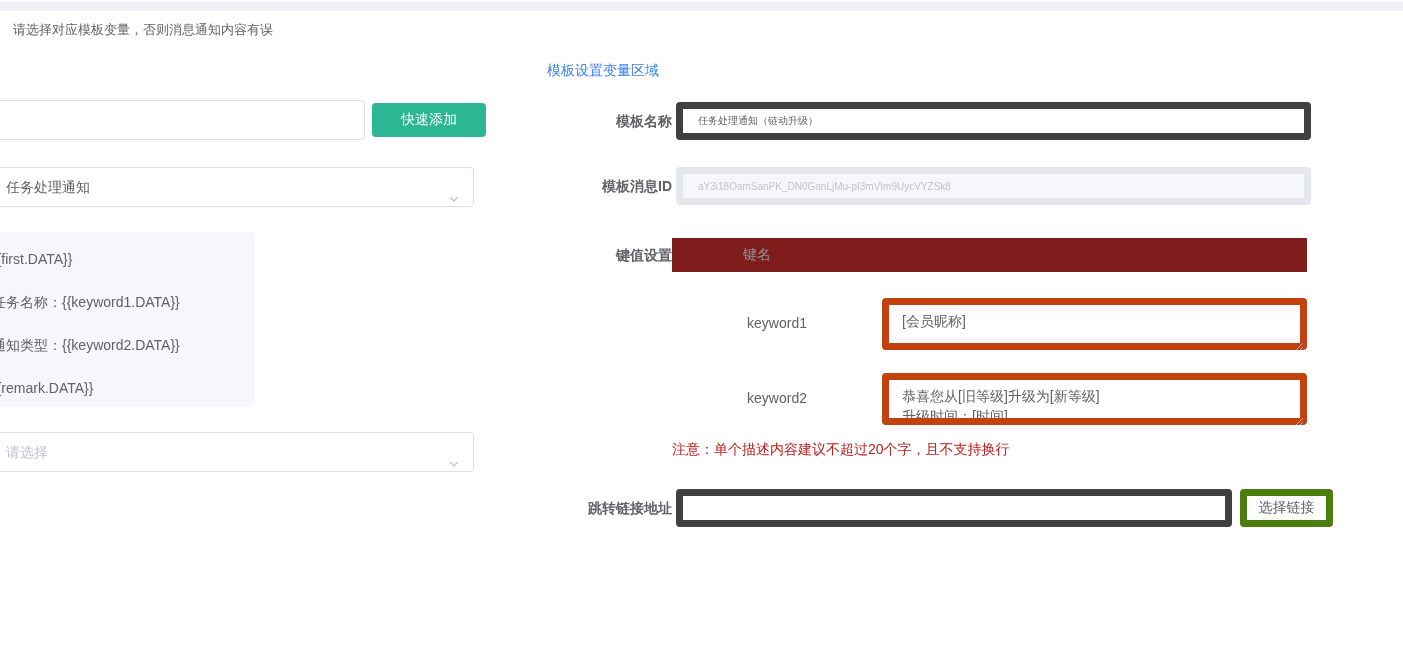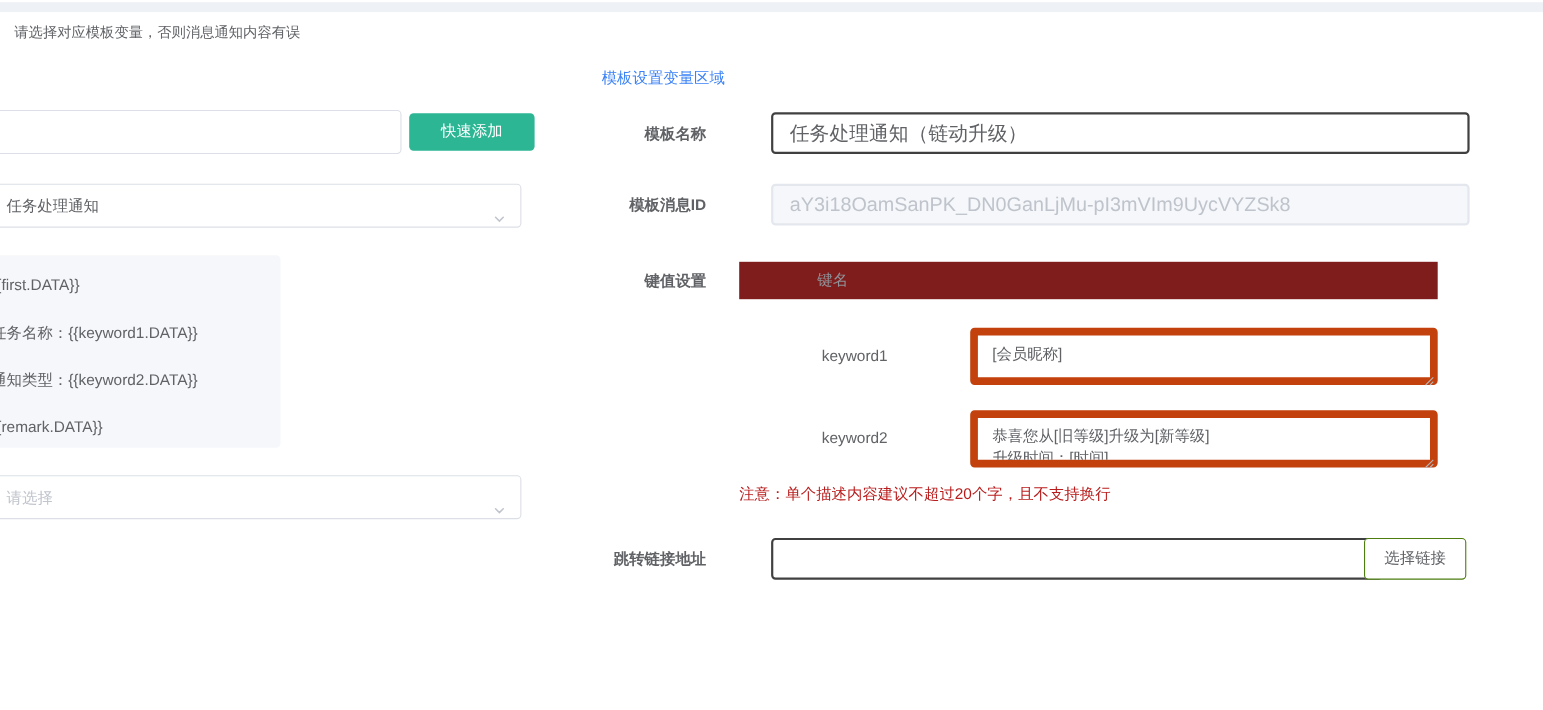--- a/index.html
+++ b/index.html
@@ -42,27 +42,27 @@
   .sel-template { top: 167px; color: #606266; }
   .sel-bottom   { top: 432px; color: #c0c4cc; }
   .preview-box {
     position: absolute; left: -28px; top: 232px; width: 283px; height: 175px;
     background: #f5f7fa; border-radius: 4px; padding: 6px 20px;
   }
   .preview-box .pline { line-height: 43px; font-size: 14px; color: #606266; white-space: nowrap; }
   
   .section-title { position: absolute; left: 547px; top: 60px; line-height: 20px; color: #3b82f6; }
   .f-label {
-    position: absolute; left: 531px; width: 111px; text-align: right;
+    position: absolute; left: 561px; width: 111px; text-align: right;
     color: #606266; font-weight: 700; white-space: nowrap;
   }
   .f-input {
-    position: absolute; left: 701px; width: 635px; height: 38px;
-    border: 2px solid #404040; border-radius: 4px; background: #fff;
-    padding: 0 15px; font-size: 18px; color: #606266; font-family: inherit;
+    position: absolute; left: 676px; width: 635px; height: 38px;
+    border: 7px solid #404040; border-radius: 4px; background: #fff;
+    padding: 0 15px; font-size: 10px; color: #606266; font-family: inherit;
     outline: none;
   }
   .f-input:disabled, .f-input.is-disabled {
     background: #f5f7fa; border-color: #e4e7ed; color: #bfc4cc; -webkit-text-fill-color: #bfc4cc;
   }
   .kv-header {
     position: absolute; left: 672px; top: 238px; width: 635px; height: 34px;
     background: #7f1d1d; display: flex; align-items: center;
     color: #909399; font-size: 14px;
   }
@@ -76,21 +76,21 @@
   .kv-textarea {
     width: 100%; height: 100%; resize: none; outline: none;
     border: 7px solid #c2410c; border-radius: 4px; background: #fff;
     padding: 6px 13px; font-size: 14px; line-height: 20px; color: #606266;
     font-family: inherit; overflow: hidden;
   }
   .grip { position: absolute; right: 3px; bottom: 3px; width: 9px; height: 9px; pointer-events: none; }
   .note-text { position: absolute; left: 672px; top: 441px; color: #b91c1c; line-height: 16px; }
   .btn-choose-link {
     position: absolute; left: 1240px; top: 489px; width: 93px; height: 38px;
-    background: #fff; border: 1px solid #4d7c0f; border-radius: 4px;
+    background: #fff; border: 7px solid #4d7c0f; border-radius: 4px;
     color: #606266; font-size: 14px; cursor: pointer; font-family: inherit;
   }
   .jump-input { width: 556px; }
 </style>
 </head>
 <body>
 
 <div class="topbar"></div>
 
 <div class="notice">请选择对应模板变量，否则消息通知内容有误</div>

